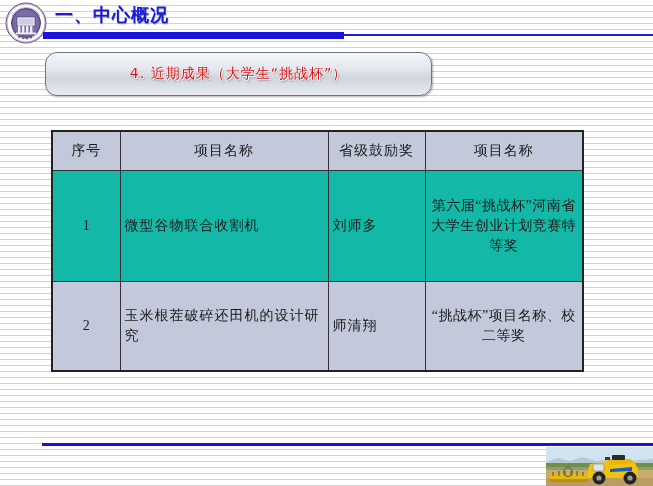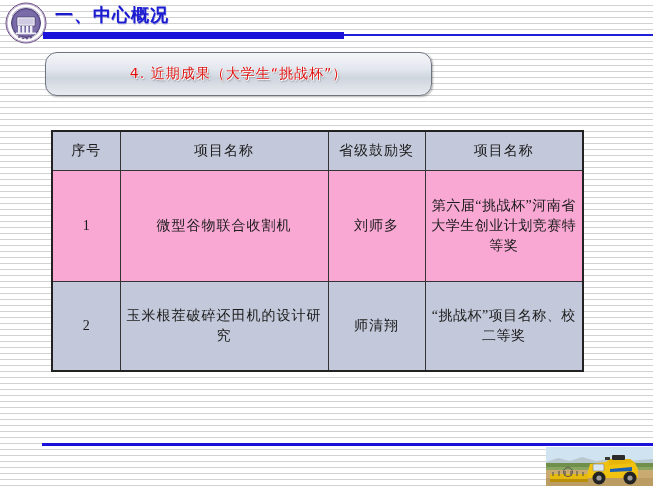--- a/index.html
+++ b/index.html
@@ -126,31 +126,31 @@
 
   thead th {
     height: 32px;
     background: #c3c9da;
     text-align: center;
     font-weight: normal;
     letter-spacing: 1px;
   }
 
   tr.row-odd td {
-    background: #f9a8d4;
+    background: #14b8a6;
     height: 104px;
   }
   tr.row-even td {
     background: #c3c9da;
     height: 82px;
   }
 
   td.cell-no    { text-align: center; font-weight: bold; font-size: 16px; }
-  td.cell-name  { text-align: center;   letter-spacing: 1px; margin-left: 13px; }
-  td.cell-tutor { text-align: center; letter-spacing: 1px; }
+  td.cell-name  { text-align: left;   letter-spacing: 1px; margin-left: 13px; }
+  td.cell-tutor { letter-spacing: 1px; }
   td.cell-award { text-align: center; letter-spacing: 0.5px; }
 
   
   #footer-rule {
     position: absolute;
     left: 42px; top: 443px;
     width: 611px; height: 3px;
     background: #1a12d8;
   }
 

